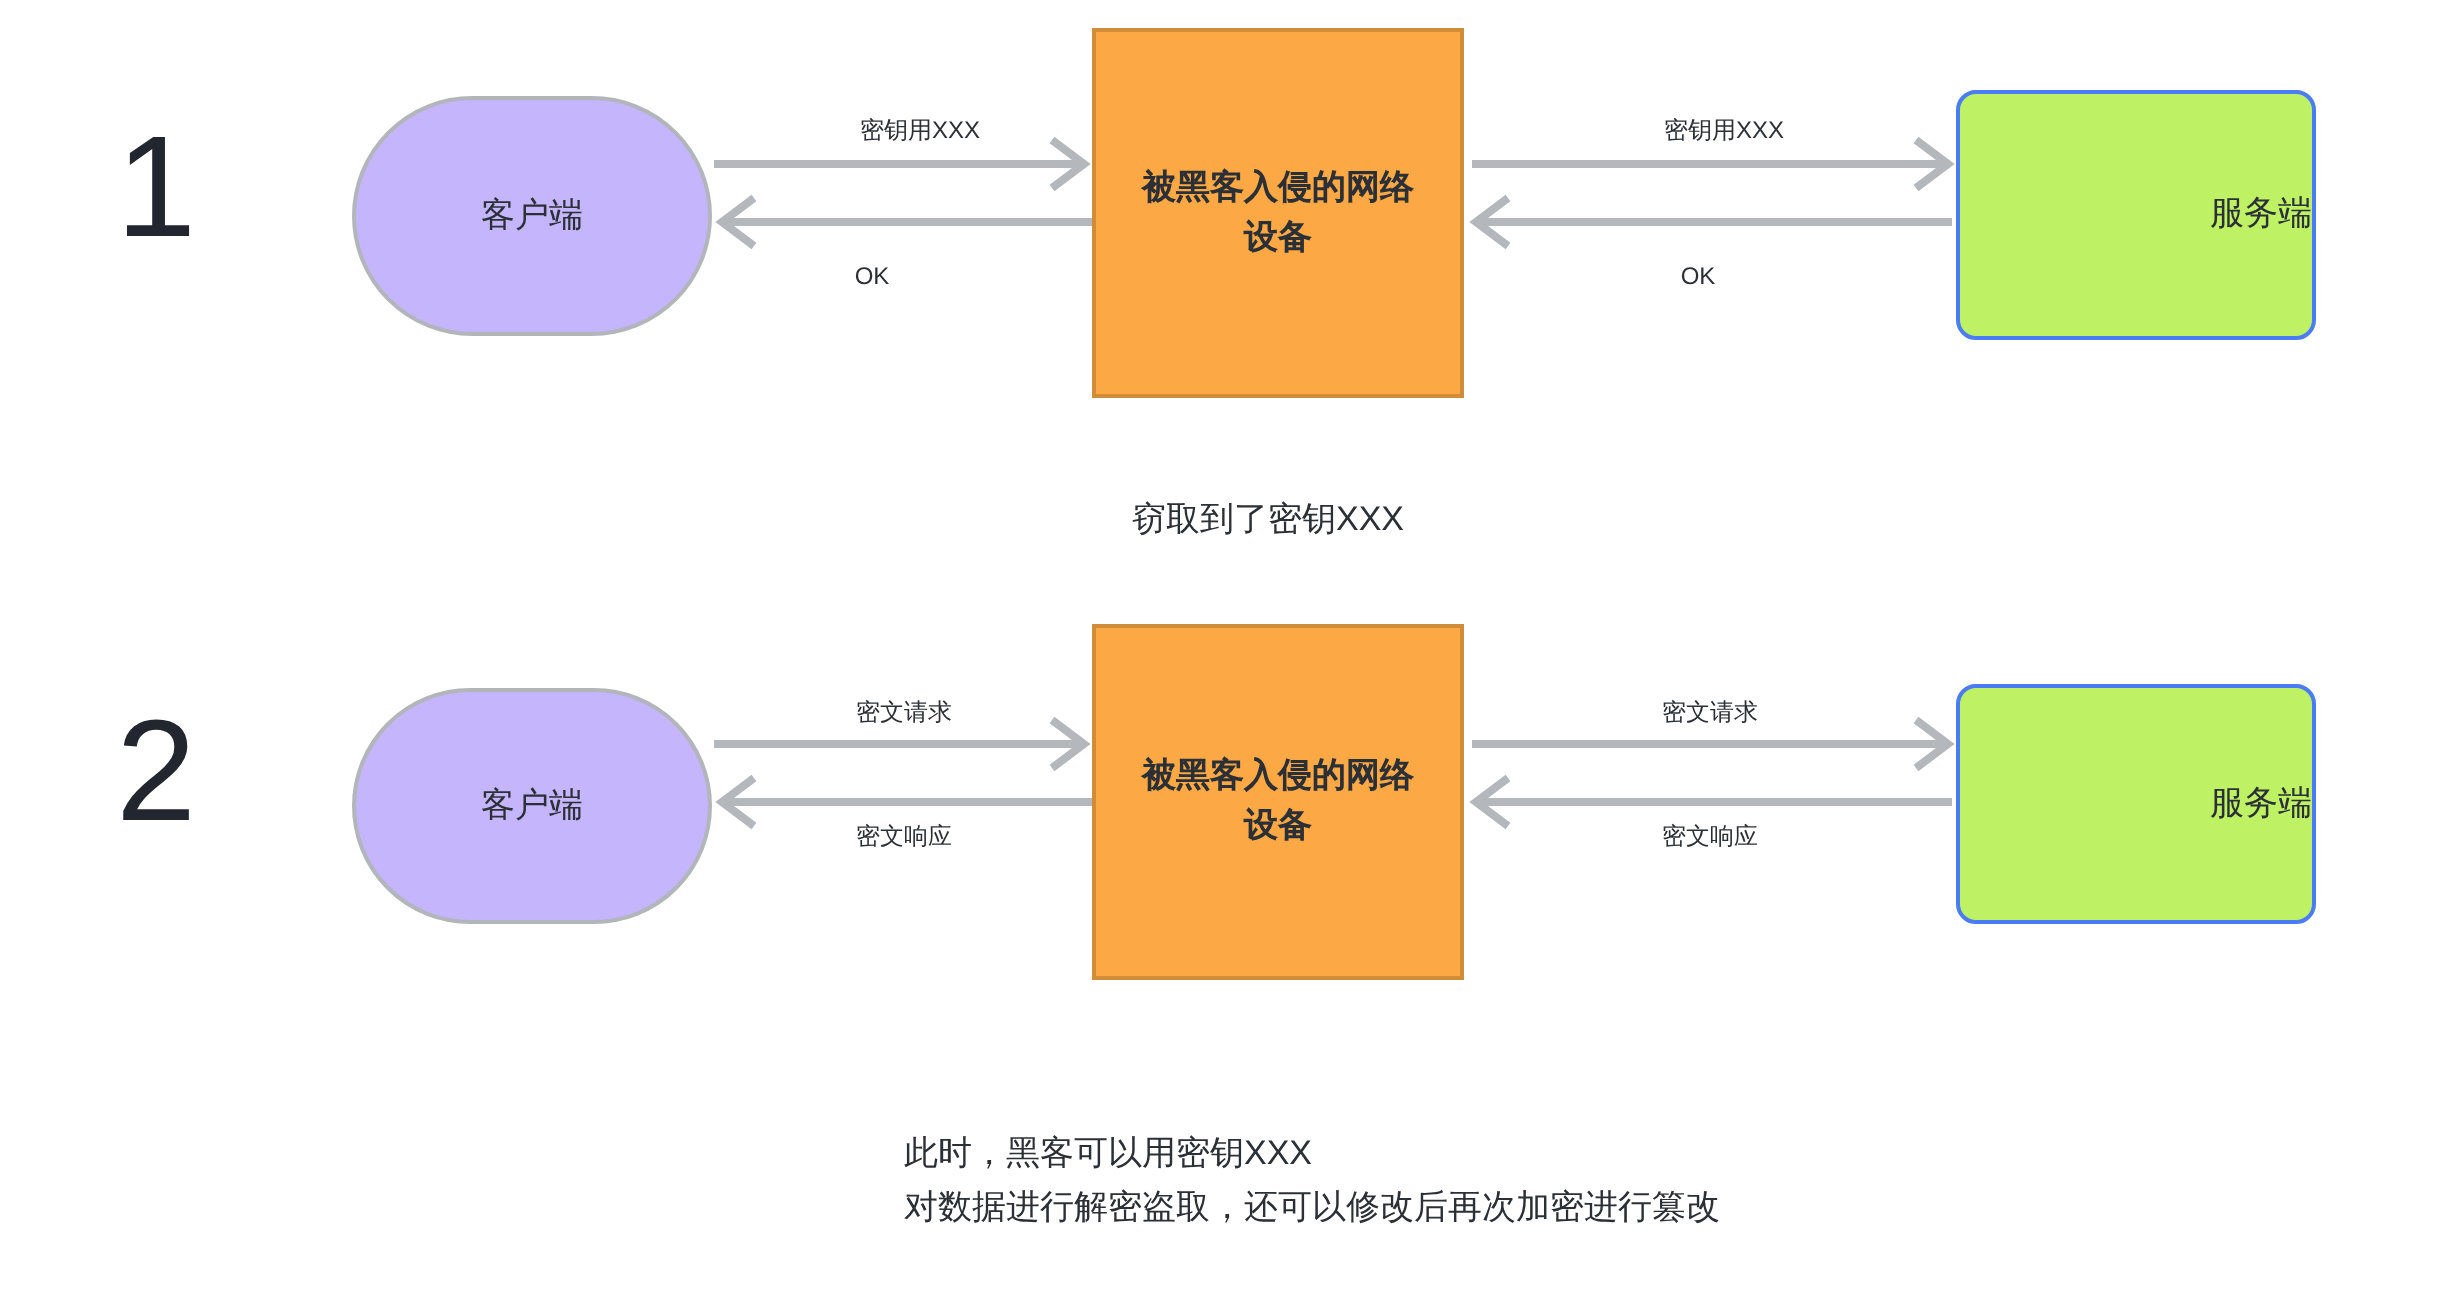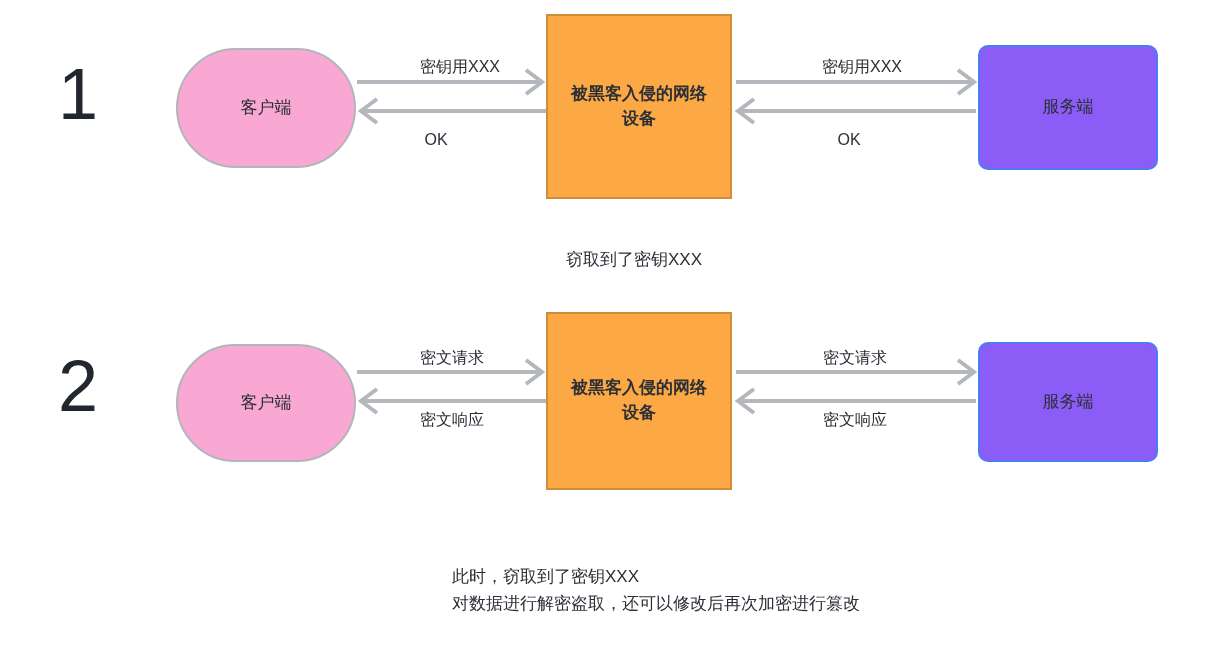--- a/index.html
+++ b/index.html
@@ -47,49 +47,50 @@
     box-sizing: border-box;
     display: flex;
     align-items: center;
     justify-content: center;
     text-align: center;
     font-size: 17px;
     line-height: 1.45;
     color: #2b2f36;
   }
   .node-client {
-    background: #f9a8d4;
+    background: #c4b5fd;
     border: 2px solid #b2b5ba;
     border-radius: 90px;
   }
   .node-attacker {
     background: #fca945;
     border: 2px solid #cf8d3a;
     border-radius: 0;
     font-weight: bold;
   }
   .node-server {
-    background: #8b5cf6;
+    background: #bef264;
     border: 2.5px solid #4a7df5;
     border-radius: 10px;
+    justify-content: flex-end;
   }
 
   
   #client-1   { left: 176px; top: 48px;  width: 180px; height: 120px; }
   #attacker-1 { left: 546px; top: 14px;  width: 186px; height: 185px; }
   #server-1   { left: 978px; top: 45px;  width: 180px; height: 125px; }
   
   #client-2   { left: 176px; top: 344px; width: 180px; height: 118px; }
   #attacker-2 { left: 546px; top: 312px; width: 186px; height: 178px; }
   #server-2   { left: 978px; top: 342px; width: 180px; height: 120px; }
 
   
   .edge-label {
     position: absolute;
-    font-size: 16px;
+    font-size: 12px;
     line-height: 1;
     color: #2b2f36;
     white-space: nowrap;
     text-align: center;
     transform: translateX(-50%);
   }
   #lbl-r1-lt { left: 460px; top: 59px; }
   #lbl-r1-lb { left: 436px; top: 132px; }
   #lbl-r1-rt { left: 862px; top: 59px; }
   #lbl-r1-rb { left: 849px; top: 132px; }
@@ -194,16 +195,16 @@
 
   <div class="node node-server" id="server-2">
     <span>服务端</span>
   </div>
 
   <div class="edge-label" id="lbl-r2-lt">密文请求</div>
   <div class="edge-label" id="lbl-r2-lb">密文响应</div>
   <div class="edge-label" id="lbl-r2-rt">密文请求</div>
   <div class="edge-label" id="lbl-r2-rb">密文响应</div>
 
-  <div class="caption" id="caption-2">此时，窃取到了密钥XXX
+  <div class="caption" id="caption-2">此时，黑客可以用密钥XXX
 对数据进行解密盗取，还可以修改后再次加密进行篡改</div>
 
 </div>
 
 </body></html>

